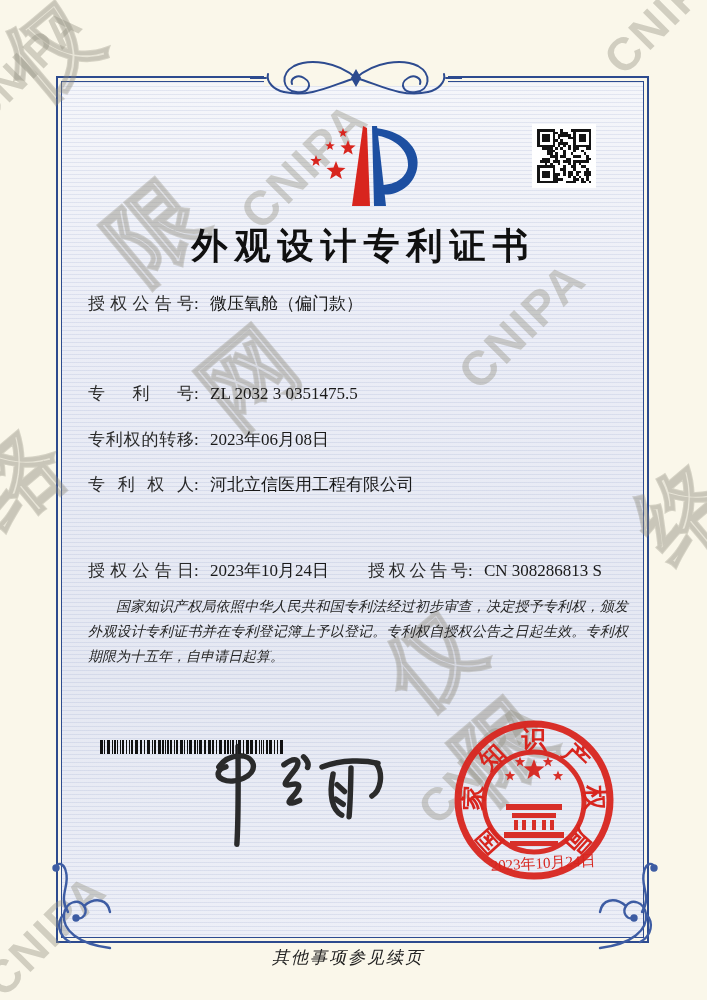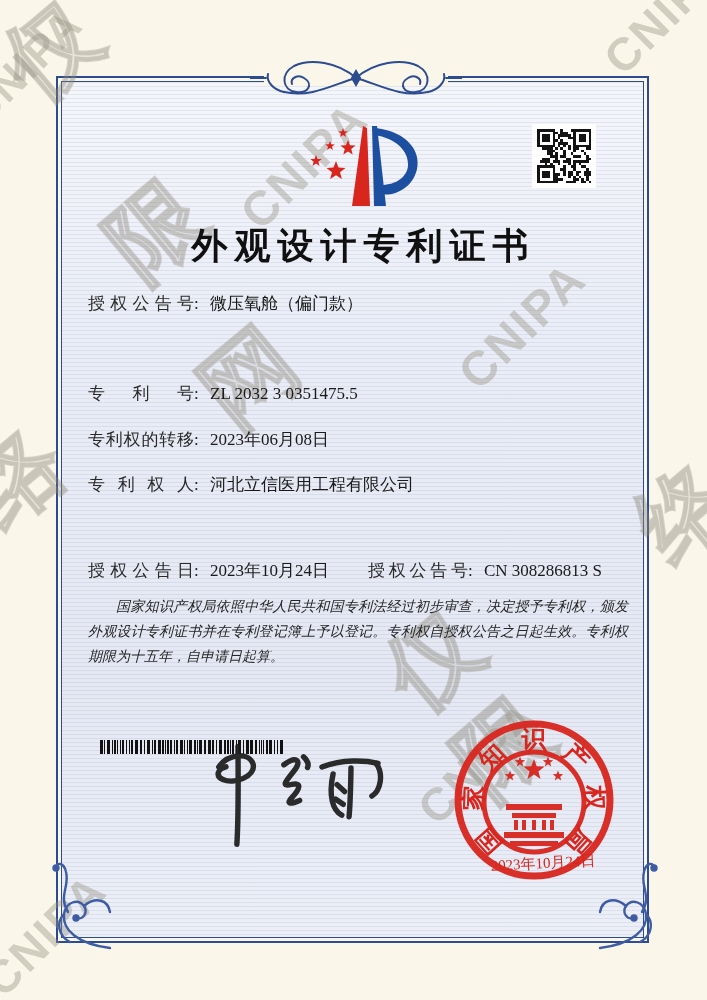--- a/index.html
+++ b/index.html
@@ -719,20 +719,21 @@
       <rect x="72" y="108" width="4" height="10"></rect>
       <rect x="82" y="108" width="4" height="10"></rect>
       <rect x="92" y="108" width="4" height="10"></rect>
       <rect x="100" y="108" width="4" height="10"></rect>
       <rect x="54" y="120" width="60" height="6"></rect>
       <rect x="60" y="129" width="48" height="5"></rect>
     </g>
     <text id="seal-date" x="93" y="156" text-anchor="middle" font-size="15" fill="#d8251e" font-family="Liberation Serif, DejaVu Serif, serif" transform="rotate(-3 93 150)">2023年10月24日</text>
   </svg>
 
+  <div class="layer footer-note">其他事项参见续页</div>
 
   <svg class="ornament orn-top" width="212" height="52" viewBox="0 0 212 52">
     <rect x="14" y="16" width="184" height="16" fill="#faf7ea"></rect>
     <g fill="none" stroke="#2d4b8f" stroke-width="2" stroke-linecap="round">
       <g>
         <path d="M106,24 C88,8 60,4 44,12 C30,20 32,36 46,38 C58,40 64,30 54,24 C48,20 40,24 42,30"></path>
         <path d="M106,24 C84,30 62,44 34,38"></path>
         <path d="M34,38 C24,36 16,28 18,20"></path>
         <path d="M0,24 L16,24"></path>
       </g>

